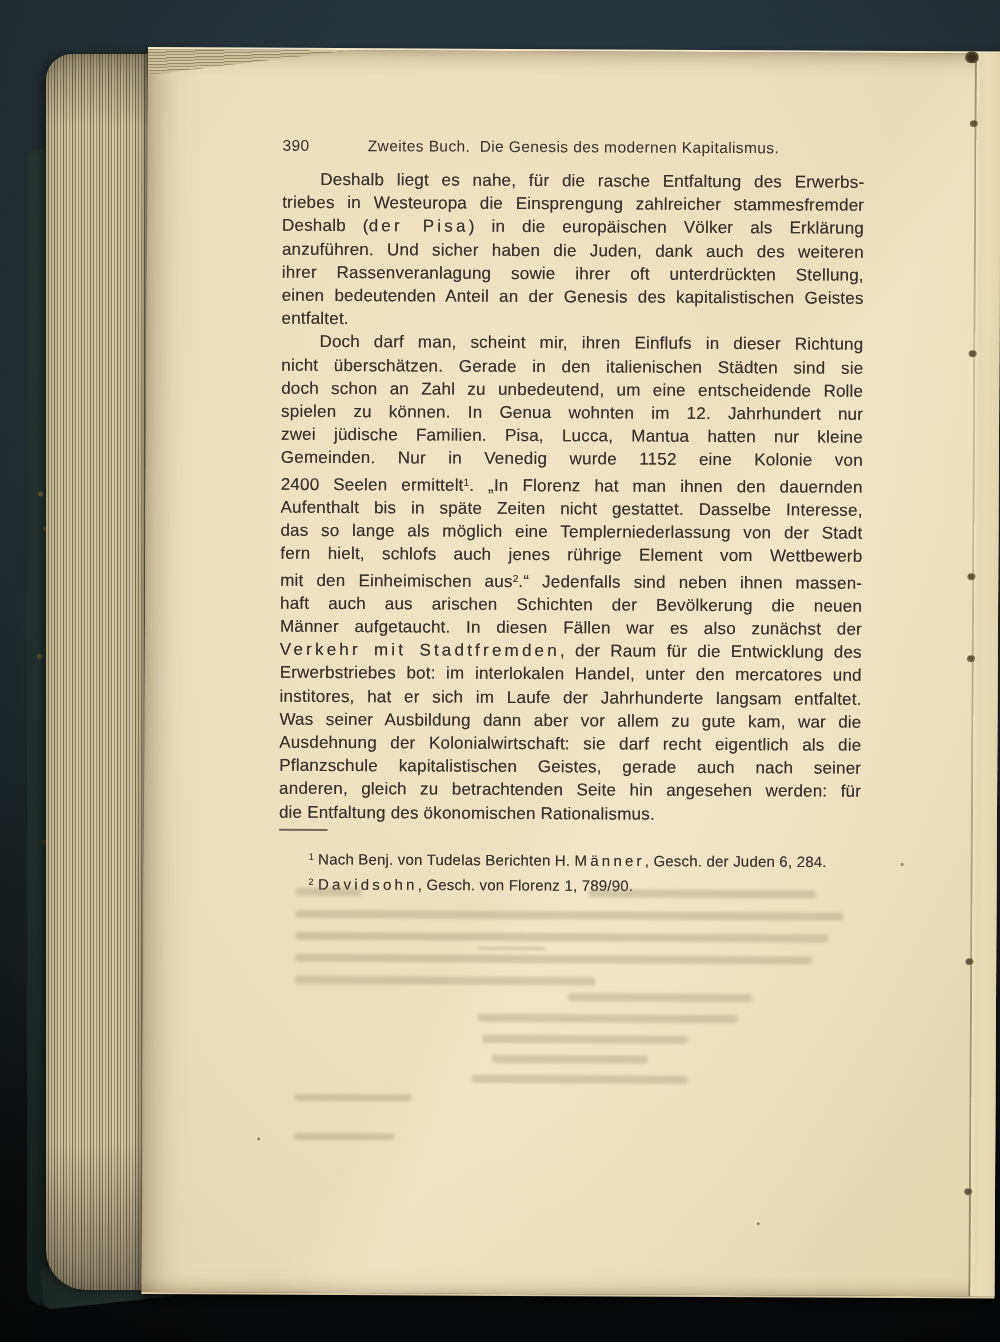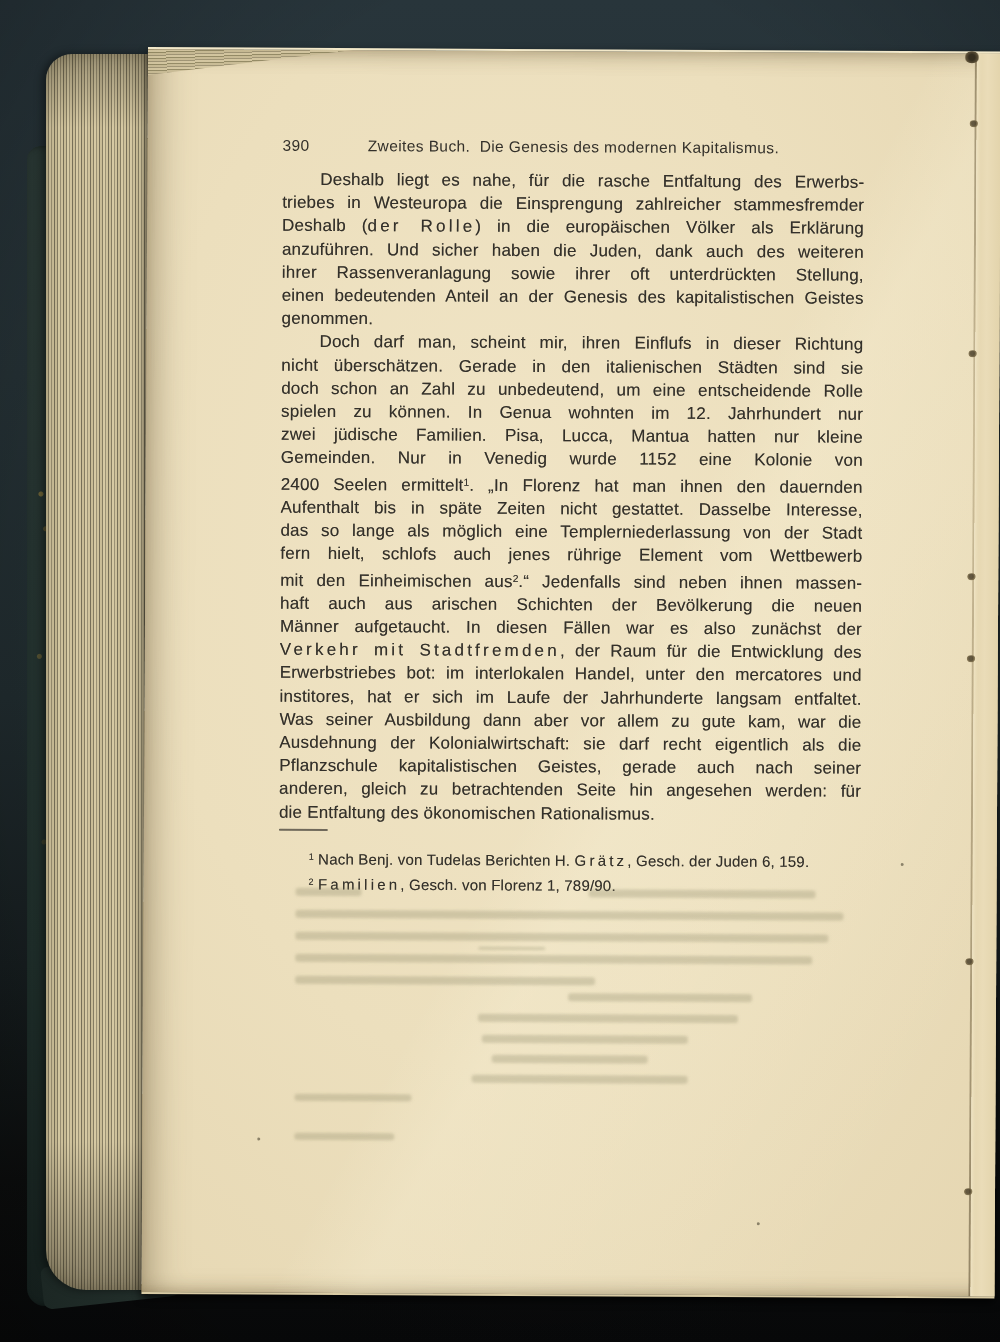--- a/index.html
+++ b/index.html
@@ -93,25 +93,25 @@
     <div class="sheen"></div>
 
     <div class="page-header">
       <span class="page-num">390</span>
       <span class="running-title">Zweites Buch.  Die Genesis des modernen Kapitalismus.</span>
     </div>
 
     <div class="body-text" id="body-text">
         <div class="text-line indent"><span>Deshalb liegt es nahe, für die rasche Entfaltung des Erwerbs-</span></div>
         <div class="text-line"><span>triebes in Westeuropa die Einsprengung zahlreicher stammesfremder</span></div>
-        <div class="text-line"><span>Deshalb (</span><span class="sp">der Rolle</span><span>) in die europäischen Völker als Erklärung</span></div>
+        <div class="text-line"><span>Deshalb (</span><span class="sp">der Pisa</span><span>) in die europäischen Völker als Erklärung</span></div>
         <div class="text-line"><span>anzuführen.  Und sicher haben die Juden, dank auch des weiteren</span></div>
         <div class="text-line"><span>ihrer Rassenveranlagung sowie ihrer oft unterdrückten Stellung,</span></div>
         <div class="text-line"><span>einen bedeutenden Anteil an der Genesis des kapitalistischen Geistes</span></div>
-        <div class="text-line para-end"><span>genommen.</span></div>
+        <div class="text-line para-end"><span>entfaltet.</span></div>
         <div class="text-line indent"><span>Doch darf man, scheint mir, ihren Einflufs in dieser Richtung</span></div>
         <div class="text-line"><span>nicht überschätzen.  Gerade in den italienischen Städten sind sie</span></div>
         <div class="text-line"><span>doch schon an Zahl zu unbedeutend, um eine entscheidende Rolle</span></div>
         <div class="text-line"><span>spielen zu können.  In Genua wohnten im 12. Jahrhundert nur</span></div>
         <div class="text-line"><span>zwei jüdische Familien.  Pisa, Lucca, Mantua hatten nur kleine</span></div>
         <div class="text-line"><span>Gemeinden.  Nur in Venedig wurde 1152 eine Kolonie von</span></div>
         <div class="text-line"><span>2400 Seelen ermittelt</span><span class="sup">1</span><span>.  „In Florenz hat man ihnen den dauernden</span></div>
         <div class="text-line"><span>Aufenthalt bis in späte Zeiten nicht gestattet.  Dasselbe Interesse,</span></div>
         <div class="text-line"><span>das so lange als möglich eine Templerniederlassung von der Stadt</span></div>
         <div class="text-line"><span>fern hielt, schlofs auch jenes rührige Element vom Wettbewerb</span></div>
@@ -123,22 +123,22 @@
         <div class="text-line"><span>institores, hat er sich im Laufe der Jahrhunderte langsam entfaltet.</span></div>
         <div class="text-line"><span>Was seiner Ausbildung dann aber vor allem zu gute kam, war die</span></div>
         <div class="text-line"><span>Ausdehnung der Kolonialwirtschaft: sie darf recht eigentlich als die</span></div>
         <div class="text-line"><span>Pflanzschule kapitalistischen Geistes, gerade auch nach seiner</span></div>
         <div class="text-line"><span>anderen, gleich zu betrachtenden Seite hin angesehen werden: für</span></div>
         <div class="text-line para-end"><span>die Entfaltung des ökonomischen Rationalismus.</span></div>
       </div>
 
     <div class="fn-rule"></div>
     <div class="footnotes" id="footnotes">
-        <div class="fn-line"><span class="sup">1</span><span> Nach Benj. von Tudelas Berichten H. </span><span class="sp">Grätz</span><span>, Gesch. der Juden 6, 159.</span></div>
-        <div class="fn-line"><span class="sup">2</span><span> </span><span class="sp">Familien</span><span>, Gesch. von Florenz 1, 789/90.</span></div>
+        <div class="fn-line"><span class="sup">1</span><span> Nach Benj. von Tudelas Berichten H. </span><span class="sp">Männer</span><span>, Gesch. der Juden 6, 284.</span></div>
+        <div class="fn-line"><span class="sup">2</span><span> </span><span class="sp">Davidsohn</span><span>, Gesch. von Florenz 1, 789/90.</span></div>
       </div>
 
     <div id="ghosts">
         <div class="ghost" style="left: 152px; top: 838px; width: 66px; height: 8px;"></div>
         <div class="ghost" style="left: 445px; top: 838px; width: 227px; height: 8px;"></div>
         <div class="ghost" style="left: 152px; top: 860px; width: 548px; height: 8px;"></div>
         <div class="ghost" style="left: 152px; top: 882px; width: 533px; height: 8px;"></div>
         <div class="ghost" style="left: 152px; top: 904px; width: 517px; height: 8px;"></div>
         <div class="ghost" style="left: 335px; top: 896px; width: 67px; height: 3px;"></div>
         <div class="ghost" style="left: 152px; top: 926px; width: 300px; height: 8px;"></div>

